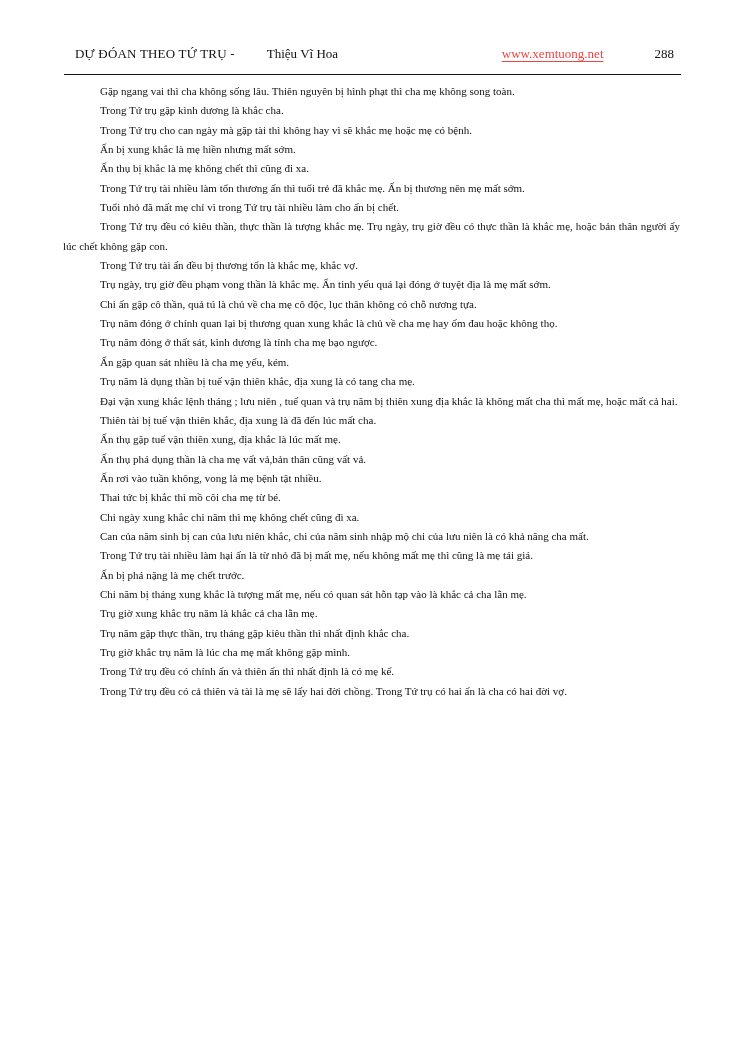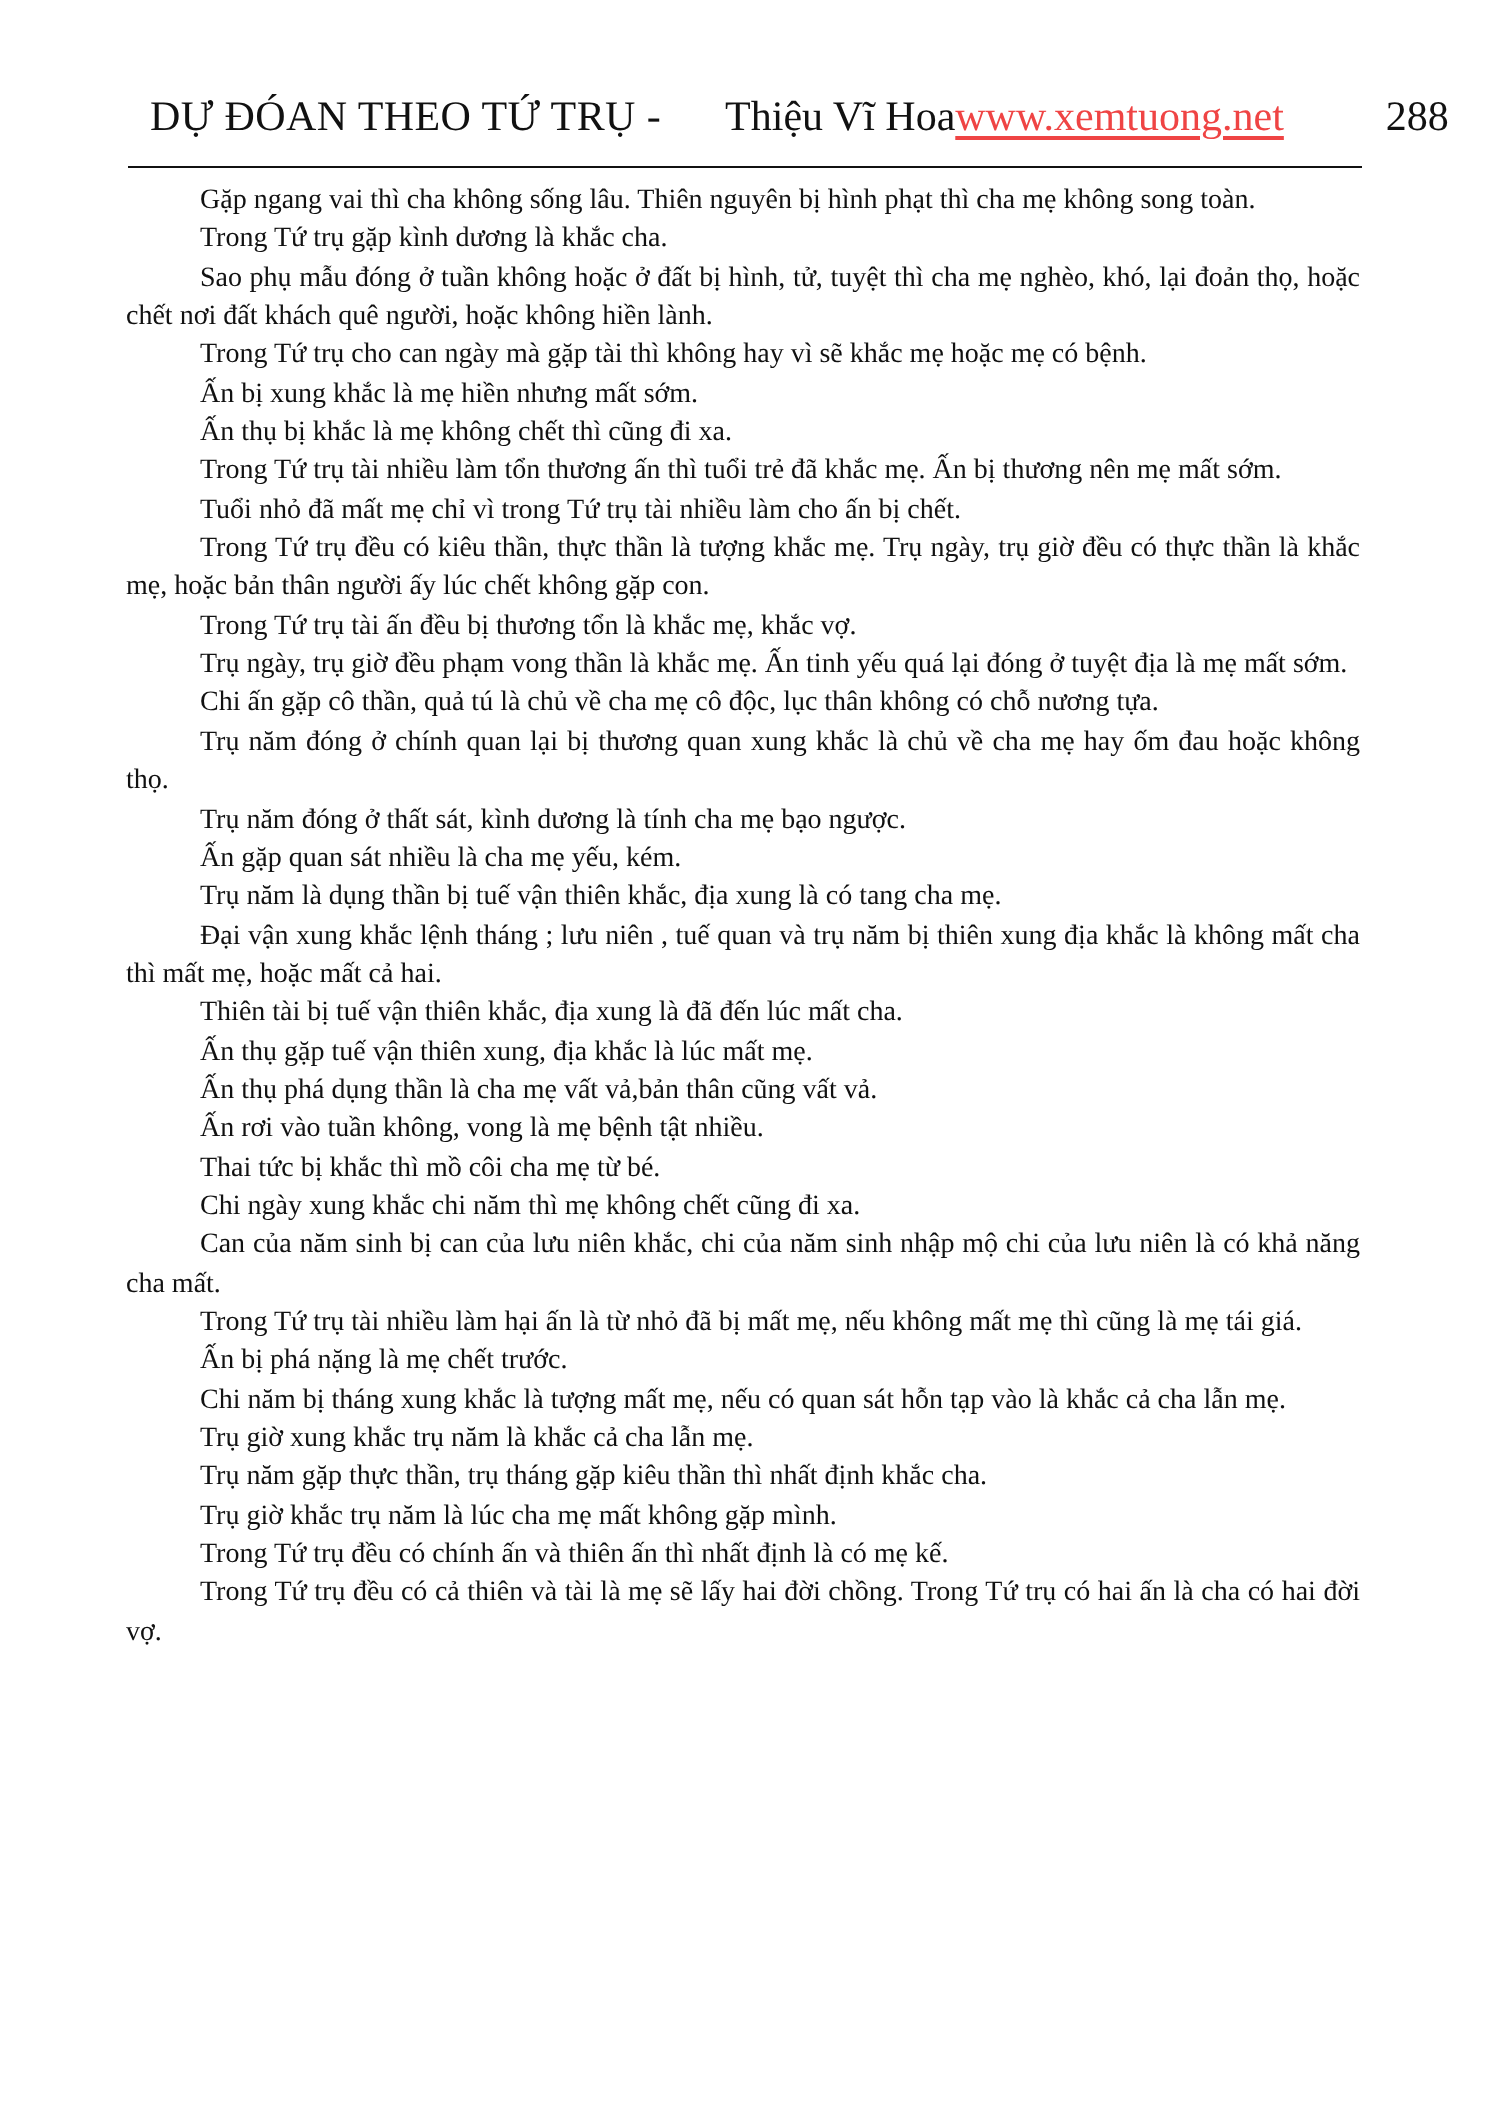--- a/index.html
+++ b/index.html
@@ -16,21 +16,21 @@
     background: #ffffff;
     color: #111111;
     font-family: "Liberation Serif", "DejaVu Serif", serif;
     overflow: hidden;
     box-sizing: border-box;
   }
   .page-header {
     display: flex;
     align-items: center;
     padding: 46px 70px 0 75px;
-    font-size: 21px;
+    font-size: 13px;
     white-space: nowrap;
   }
   .book-title {
     letter-spacing: 0.2px;
   }
   .author {
     margin-left: 32px;
   }
   .header-spacer { flex: 1; }
   .site-link {
@@ -42,21 +42,21 @@
   .page-number {
     margin-left: 51px;
   }
   .header-rule {
     border: none;
     border-top: 1.6px solid #111111;
     margin: 12px 63px 0 64px;
   }
   .body-text {
     padding: 7px 64px 0 63px;
-    font-size: 14px;
+    font-size: 11px;
     line-height: 19.35px;
     text-align: justify;
     text-justify: inter-word;
   }
   .body-text p {
     margin: 0;
     text-indent: 37px;
   }
 </style>
 </head>
@@ -70,21 +70,20 @@
     <span class="header-spacer"></span>
     <a class="site-link">www.xemtuong.net</a>
     <span class="page-number">288</span>
   </div>
 
   <hr class="header-rule">
 
   <div class="body-text">
       <p>Gặp ngang vai thì cha không sống lâu. Thiên nguyên bị hình phạt thì cha mẹ không song toàn.</p>
       <p>Trong Tứ trụ gặp kình dương là khắc cha.</p>
-      <p>Sao phụ mẫu đóng ở tuần không hoặc ở đất bị hình, tử, tuyệt thì cha mẹ nghèo, khó, lại đoản thọ, hoặc chết nơi đất khách quê người, hoặc không hiền lành.</p>
       <p>Trong Tứ trụ cho can ngày mà gặp tài thì không hay vì sẽ khắc mẹ hoặc mẹ có bệnh.</p>
       <p>Ấn bị xung khắc là mẹ hiền nhưng mất sớm.</p>
       <p>Ấn thụ bị khắc là mẹ không chết thì cũng đi xa.</p>
       <p>Trong Tứ trụ tài nhiều làm tổn thương ấn thì tuổi trẻ đã khắc mẹ. Ấn bị thương nên mẹ mất sớm.</p>
       <p>Tuổi nhỏ đã mất mẹ chỉ vì trong Tứ trụ tài nhiều làm cho ấn bị chết.</p>
       <p>Trong Tứ trụ đều có kiêu thần, thực thần là tượng khắc mẹ. Trụ ngày, trụ giờ đều có thực thần là khắc mẹ, hoặc bản thân người ấy lúc chết không gặp con.</p>
       <p>Trong Tứ trụ tài ấn đều bị thương tổn là khắc mẹ, khắc vợ.</p>
       <p>Trụ ngày, trụ giờ đều phạm vong thần là khắc mẹ. Ấn tinh yếu quá lại đóng ở tuyệt địa là mẹ mất sớm.</p>
       <p>Chi ấn gặp cô thần, quả tú là chủ về cha mẹ cô độc, lục thân không có chỗ nương tựa.</p>
       <p>Trụ năm đóng ở chính quan lại bị thương quan xung khắc là chủ về cha mẹ hay ốm đau hoặc không thọ.</p>

